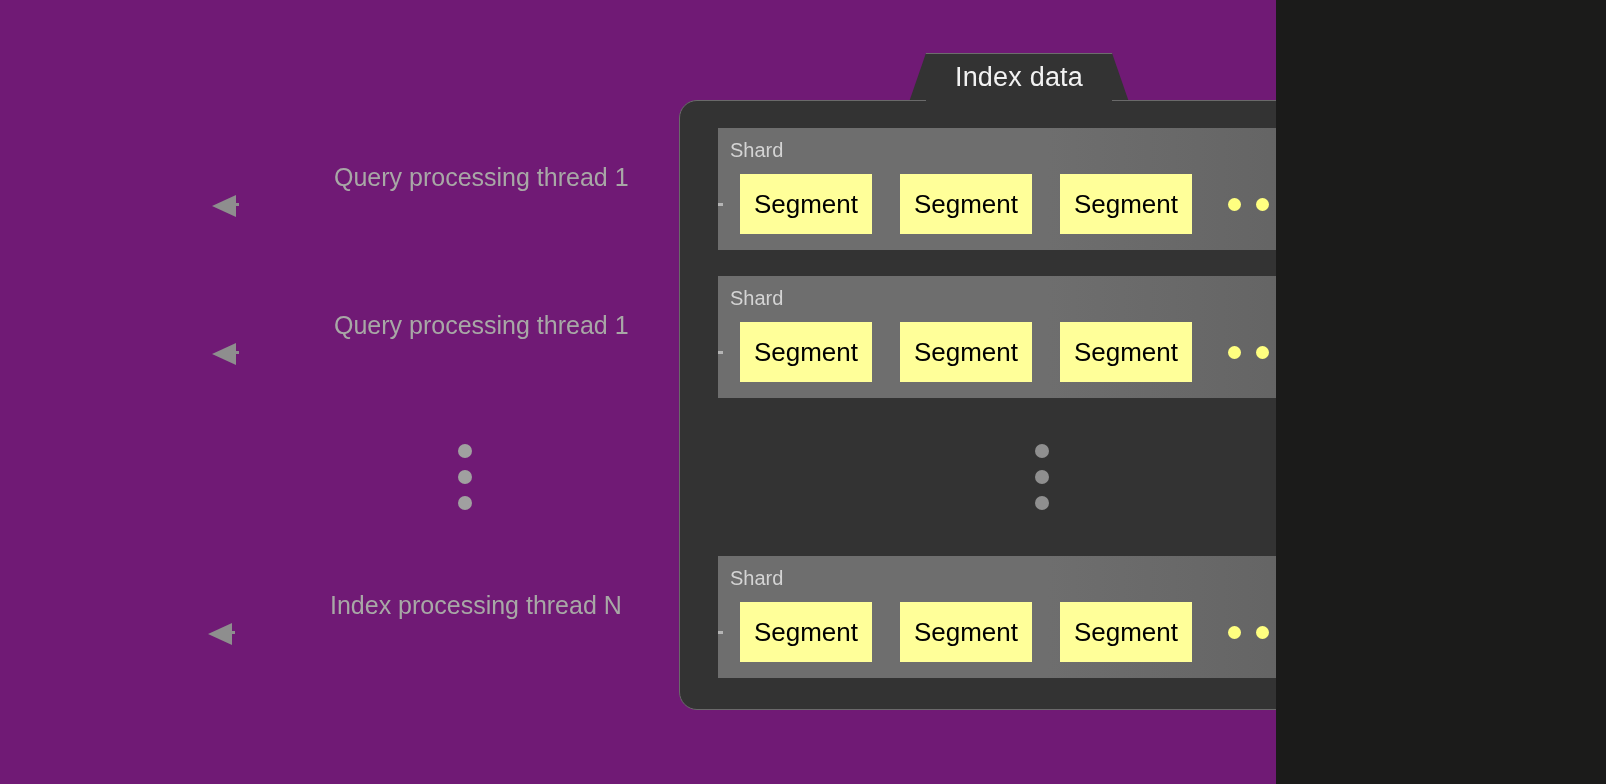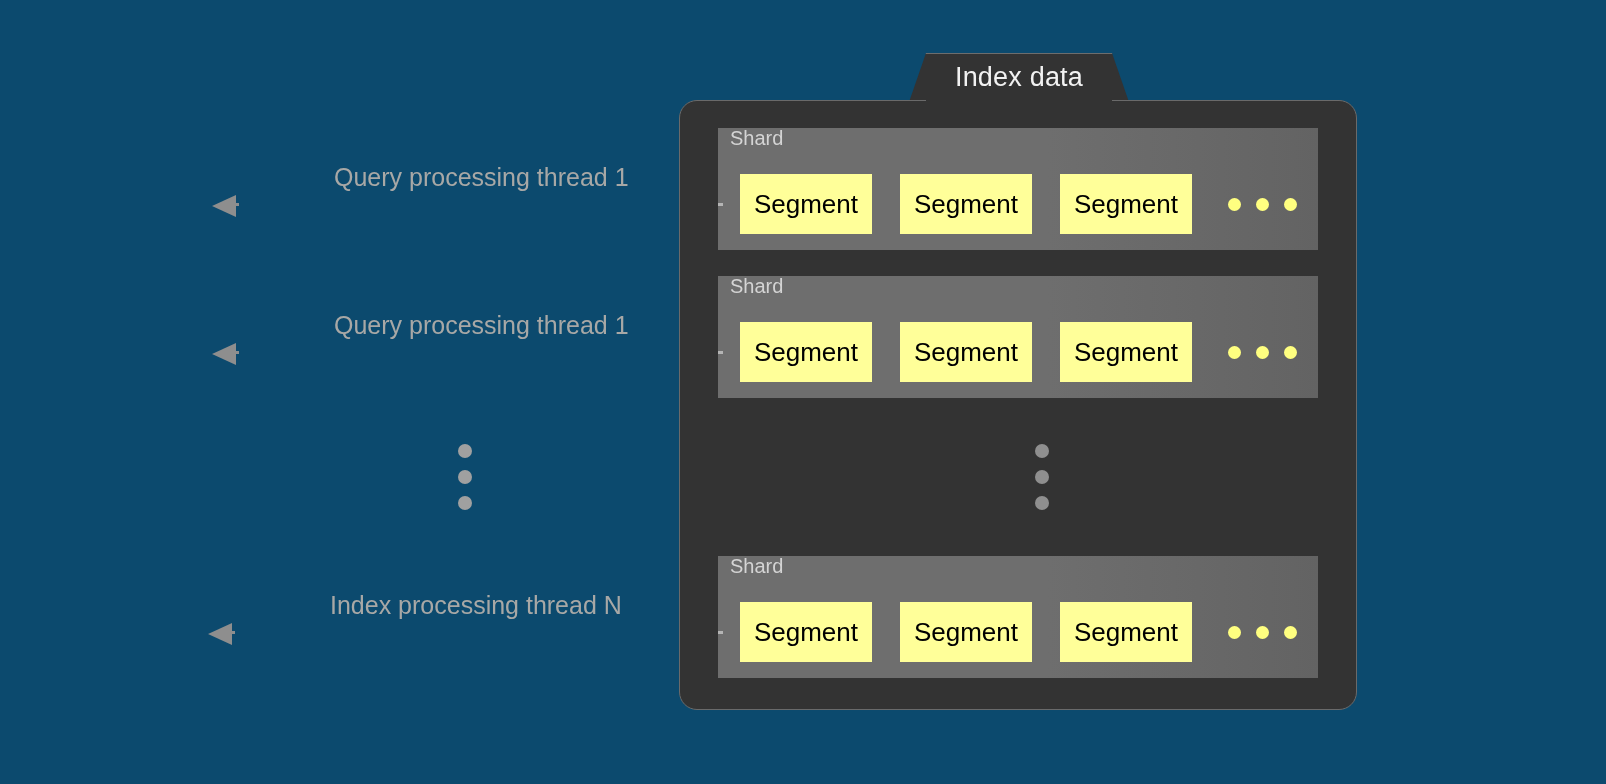--- a/index.html
+++ b/index.html
@@ -2,23 +2,23 @@
 <html><head>
 <meta charset="utf-8">
 <style>
   html, body {
     margin: 0;
     padding: 0;
     background: #1b1b1a;
   }
   #stage {
     position: relative;
-    width: 1606px;
+    width: 1276px;
     height: 784px;
-    background: #0c4a6e;
+    background: #701a75;
     overflow: hidden;
     font-family: "Liberation Sans", sans-serif;
     -webkit-font-smoothing: antialiased;
   }
 
   
   .index-tab {
     position: absolute;
     left: 908px;
     top: 53px;
@@ -68,21 +68,21 @@
     position: absolute;
     width: 600px;
     height: 122px;
     background: linear-gradient(90deg, #6e6e6e 0%, #6e6e6e 55%, #686868 80%, #636363 100%);
     box-sizing: border-box;
     z-index: 2;
   }
   .shard-label {
     position: absolute;
     left: 12px;
-    top: 0;
+    top: 12px;
     color: #d4d4d4;
     font-size: 20px;
     line-height: 1;
   }
   .segment {
     position: absolute;
     top: 46px;
     width: 132px;
     height: 60px;
     background: #ffff99;

